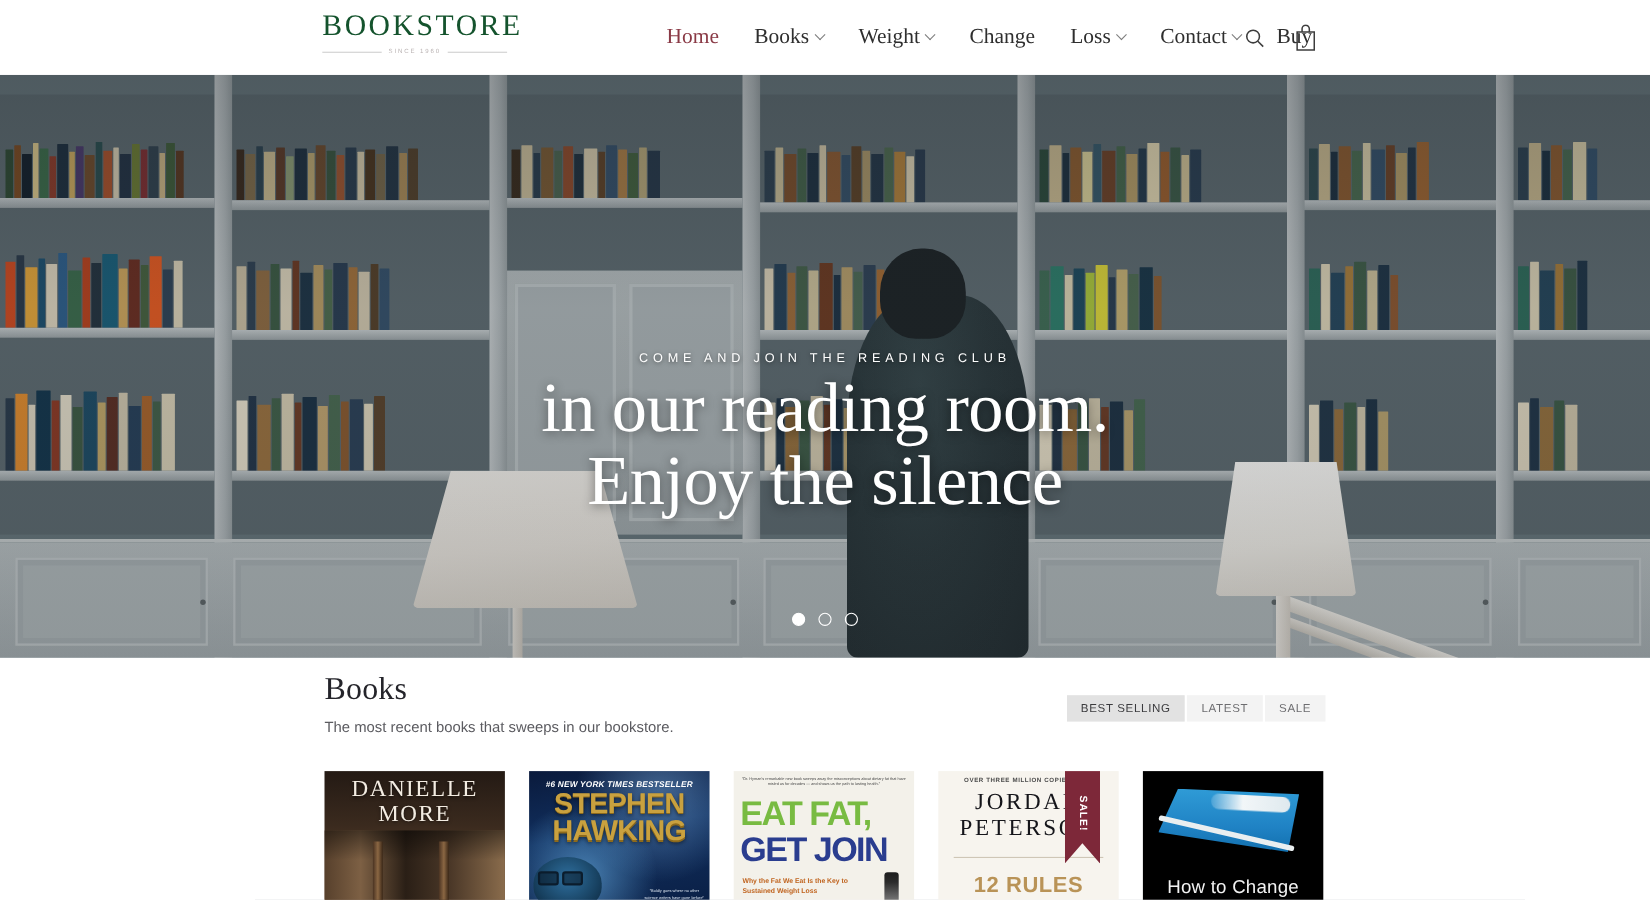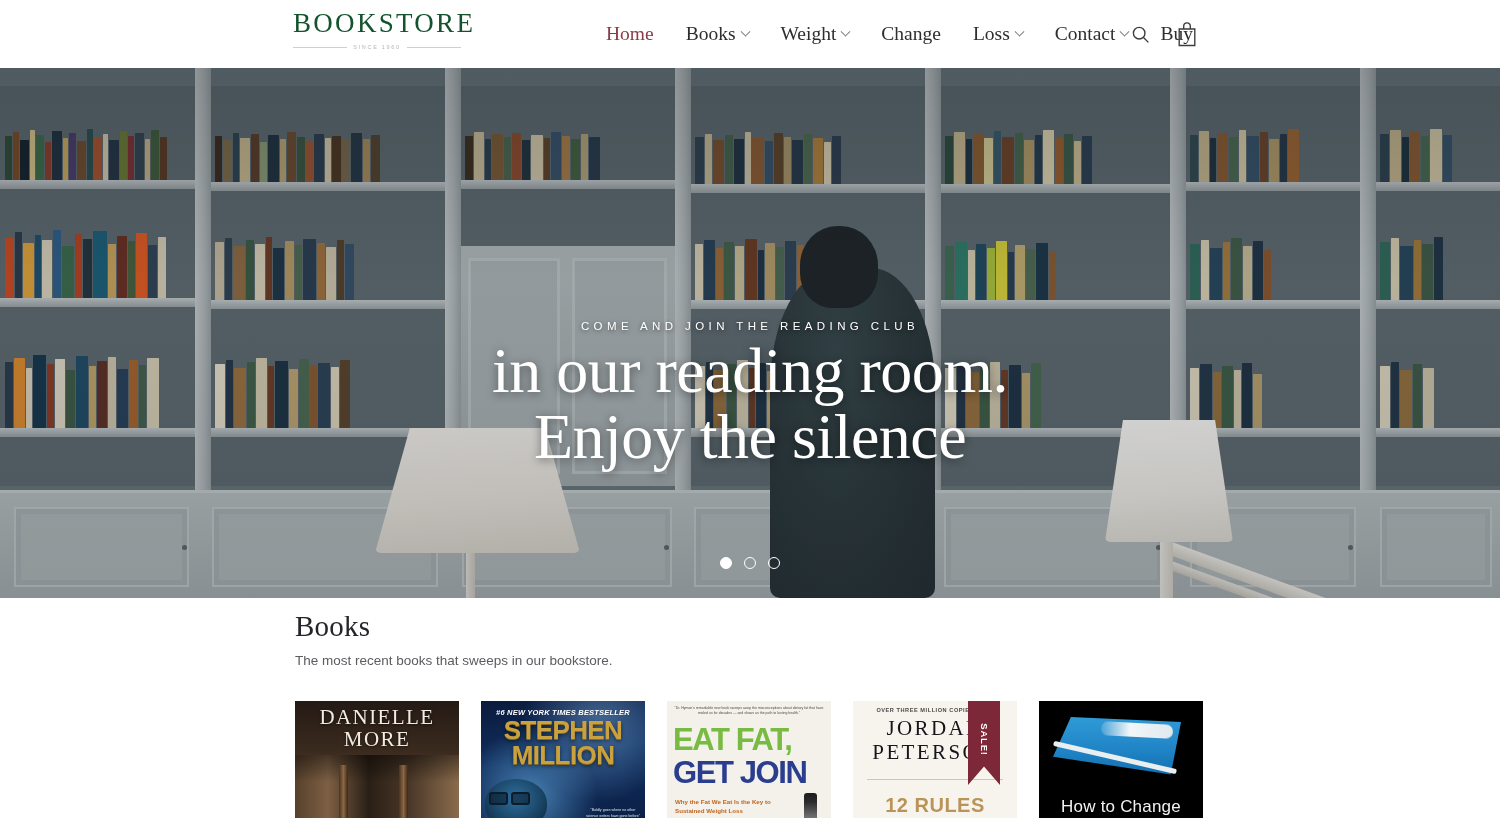--- a/index.html
+++ b/index.html
@@ -804,39 +804,44 @@
   </div>
 </div>
 
 <div class="books-sec">
 
   <div class="sec-head">
     <div class="sec-title">Books</div>
     <div class="sec-sub">The most recent books that sweeps in our bookstore.</div>
   </div>
 
+  <div class="filters">
+    <div class="filter on">BEST SELLING</div>
+    <div class="filter">LATEST</div>
+    <div class="filter">SALE</div>
+  </div>
 
   <div class="grid">
 
     <div class="card c1">
       <div class="room">
         <i class="pillar" style="left:44px;"></i>
         <i class="pillar" style="left:104px;"></i>
       </div>
       <div class="t">
         <div>DANIELLE</div>
         <div>MORE</div>
       </div>
     </div>
 
     <div class="card c2">
       <div class="nyt">#6 NEW YORK TIMES BESTSELLER</div>
       <div class="t">
         <div>STEPHEN</div>
-        <div>MILLION</div>
+        <div>HAWKING</div>
       </div>
       <div class="face"></div>
       <i class="glass" style="left:8px;"></i>
       <i class="glass" style="left:30px;"></i>
       <div class="blurb">"Boldly goes where no other science writers have gone before"</div>
     </div>
 
     <div class="card c3">
       <div class="quote">"Dr. Hyman's remarkable new book sweeps away the misconceptions about dietary fat that have misled us for decades — and shows us the path to lasting health."</div>
       <div class="l1">EAT FAT,</div>

